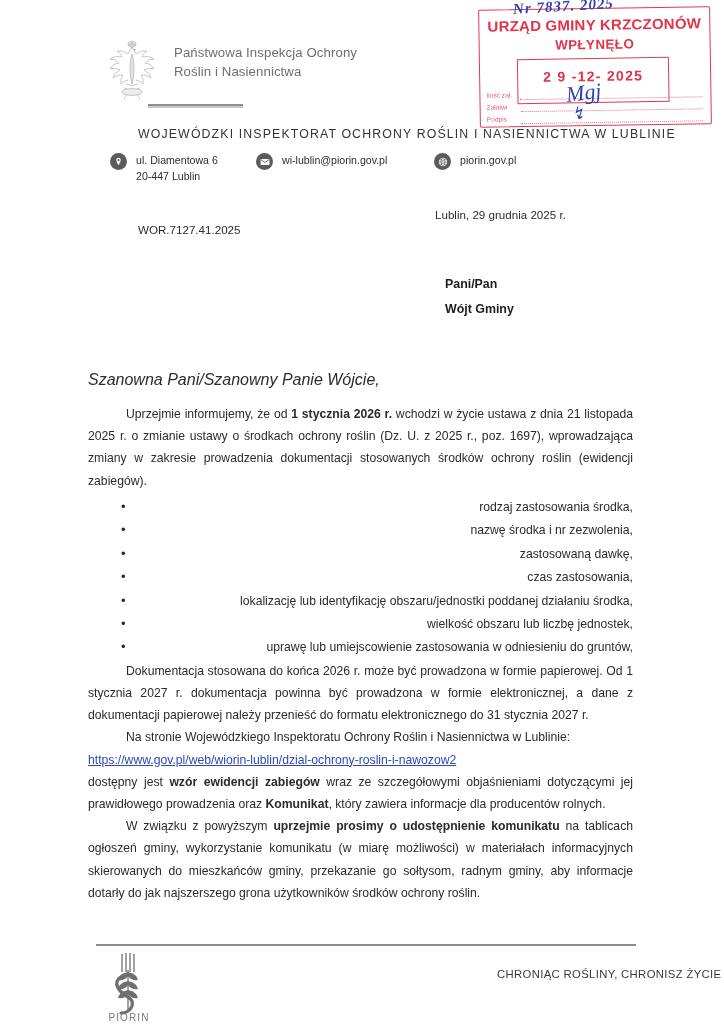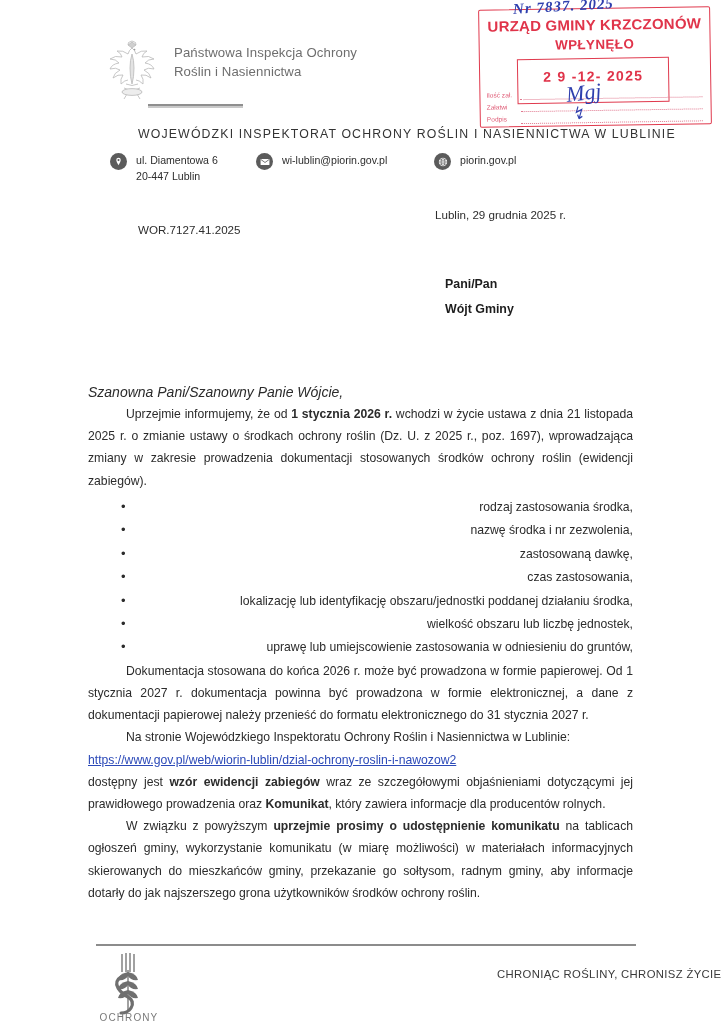--- a/index.html
+++ b/index.html
@@ -120,22 +120,22 @@
     font-weight: bold;
     color: #1d1d1d;
     line-height: 2.05;
     margin-left: 7px;
   }
 
   
   .salutation {
     position: absolute;
     left: 88px;
-    top: 384px;
-    font-size: 14px;
+    top: 371px;
+    font-size: 16px;
     font-style: italic;
     color: #2b2b2b;
   }
   .body-block {
     position: absolute;
     left: 88px;
     top: 403px;
     width: 545px;
     font-size: 12.2px;
     line-height: 1.82;
@@ -431,21 +431,21 @@
     <g fill="#6f6f6f">
       <path d="M30 20 q-9 2 -10 8 q7 1 10 -4z"></path>
       <path d="M30 20 q9 2 10 8 q-7 1 -10 -4z"></path>
       <path d="M30 29 q-9 2 -10 8 q7 1 10 -4z"></path>
       <path d="M30 29 q9 2 10 8 q-7 1 -10 -4z"></path>
       <path d="M30 38 q-9 2 -10 8 q7 1 10 -4z"></path>
       <path d="M30 38 q9 2 10 8 q-7 1 -10 -4z"></path>
     </g>
     <path d="M24 24 q-8 5 -4 12 q4 6 10 9 q7 4 3 11 q-3 5 -10 5" fill="none" stroke="#6f6f6f" stroke-width="3.2" stroke-linecap="round"></path>
   </svg>
-  <div class="piorin-word">OCHRONY</div>
+  <div class="piorin-word">PIORIN</div>
   <div class="footer-slogan">CHRONIĄC ROŚLINY, CHRONISZ ŻYCIE</div>
 
   <div class="stamp">
     <div class="stamp-border"></div>
     <div class="stamp-title">URZĄD GMINY KRZCZONÓW</div>
     <div class="stamp-sub">WPŁYNĘŁO</div>
     <div class="stamp-datebox">
       <div class="stamp-date">2 9 -12- 2025</div>
     </div>
     <div class="stamp-fields">

